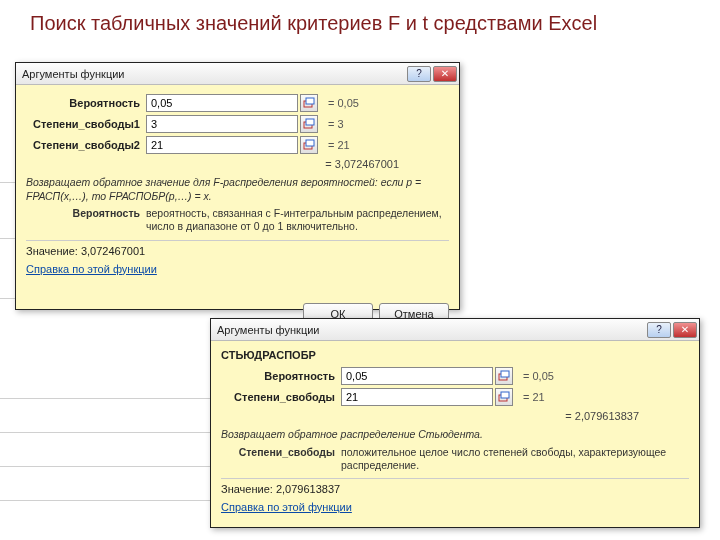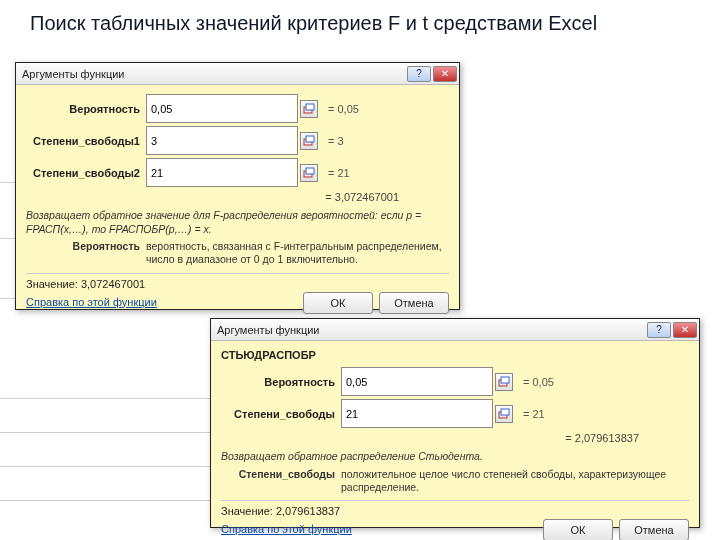--- a/index.html
+++ b/index.html
@@ -11,21 +11,21 @@
     font-size: 11px;
     background: #fff;
     position: relative;
     overflow: hidden;
   }
   .slide-title {
     position: absolute;
     top: 12px;
     left: 30px;
     font-size: 20px;
-    color: #0f172a;
+    color: #7f1d1d;
     font-weight: 400;
   }
   .dialog {
     position: absolute;
     border: 1px solid #222;
     background: #fef9c3;
     box-shadow: 2px 2px 6px rgba(0,0,0,0.3);
   }
   .dlg1 { top: 62px; left: 15px; width: 445px; height: 248px; }
   .dlg2 { top: 318px; left: 210px; width: 490px; height: 210px; }
@@ -66,21 +66,21 @@
   }
   .arg-label {
     width: 120px;
     text-align: right;
     font-weight: 700;
     color: #222;
     padding-right: 6px;
   }
   .arg-input {
     flex: 0 0 110px;
-    height: 29px;
+    height: 18px;
     border: 1px solid #888;
     background: #fff;
     padding: 1px 4px;
     font-size: 11px;
   }
   .range-pick {
     width: 18px; height: 18px;
     border: 1px solid #888;
     background: linear-gradient(#fafafa,#e0e0e0);
     margin-left: 2px;
@@ -144,20 +144,21 @@
     min-width: 70px;
     height: 22px;
     border: 1px solid #888;
     border-radius: 3px;
     background: linear-gradient(#fdfdfd,#e4e4e4);
     font-size: 11px;
     color: #222;
     display: inline-flex;
     align-items: center; justify-content: center;
     cursor: pointer;
+    margin-top: 44px;
   }
   .gridlines {
     position: absolute;
     left: 0; top: 0;
     width: 720px; height: 540px;
     z-index: -1;
   }
   .hline { position:absolute; left:0; width:190px; border-top:1px solid #d0d0d0; }
   .hline1 { top: 182px; } .hline2 { top: 238px; } .hline3 { top: 298px; }
   .hlineB { position:absolute; left:0; width:220px; border-top:1px solid #d0d0d0; }

